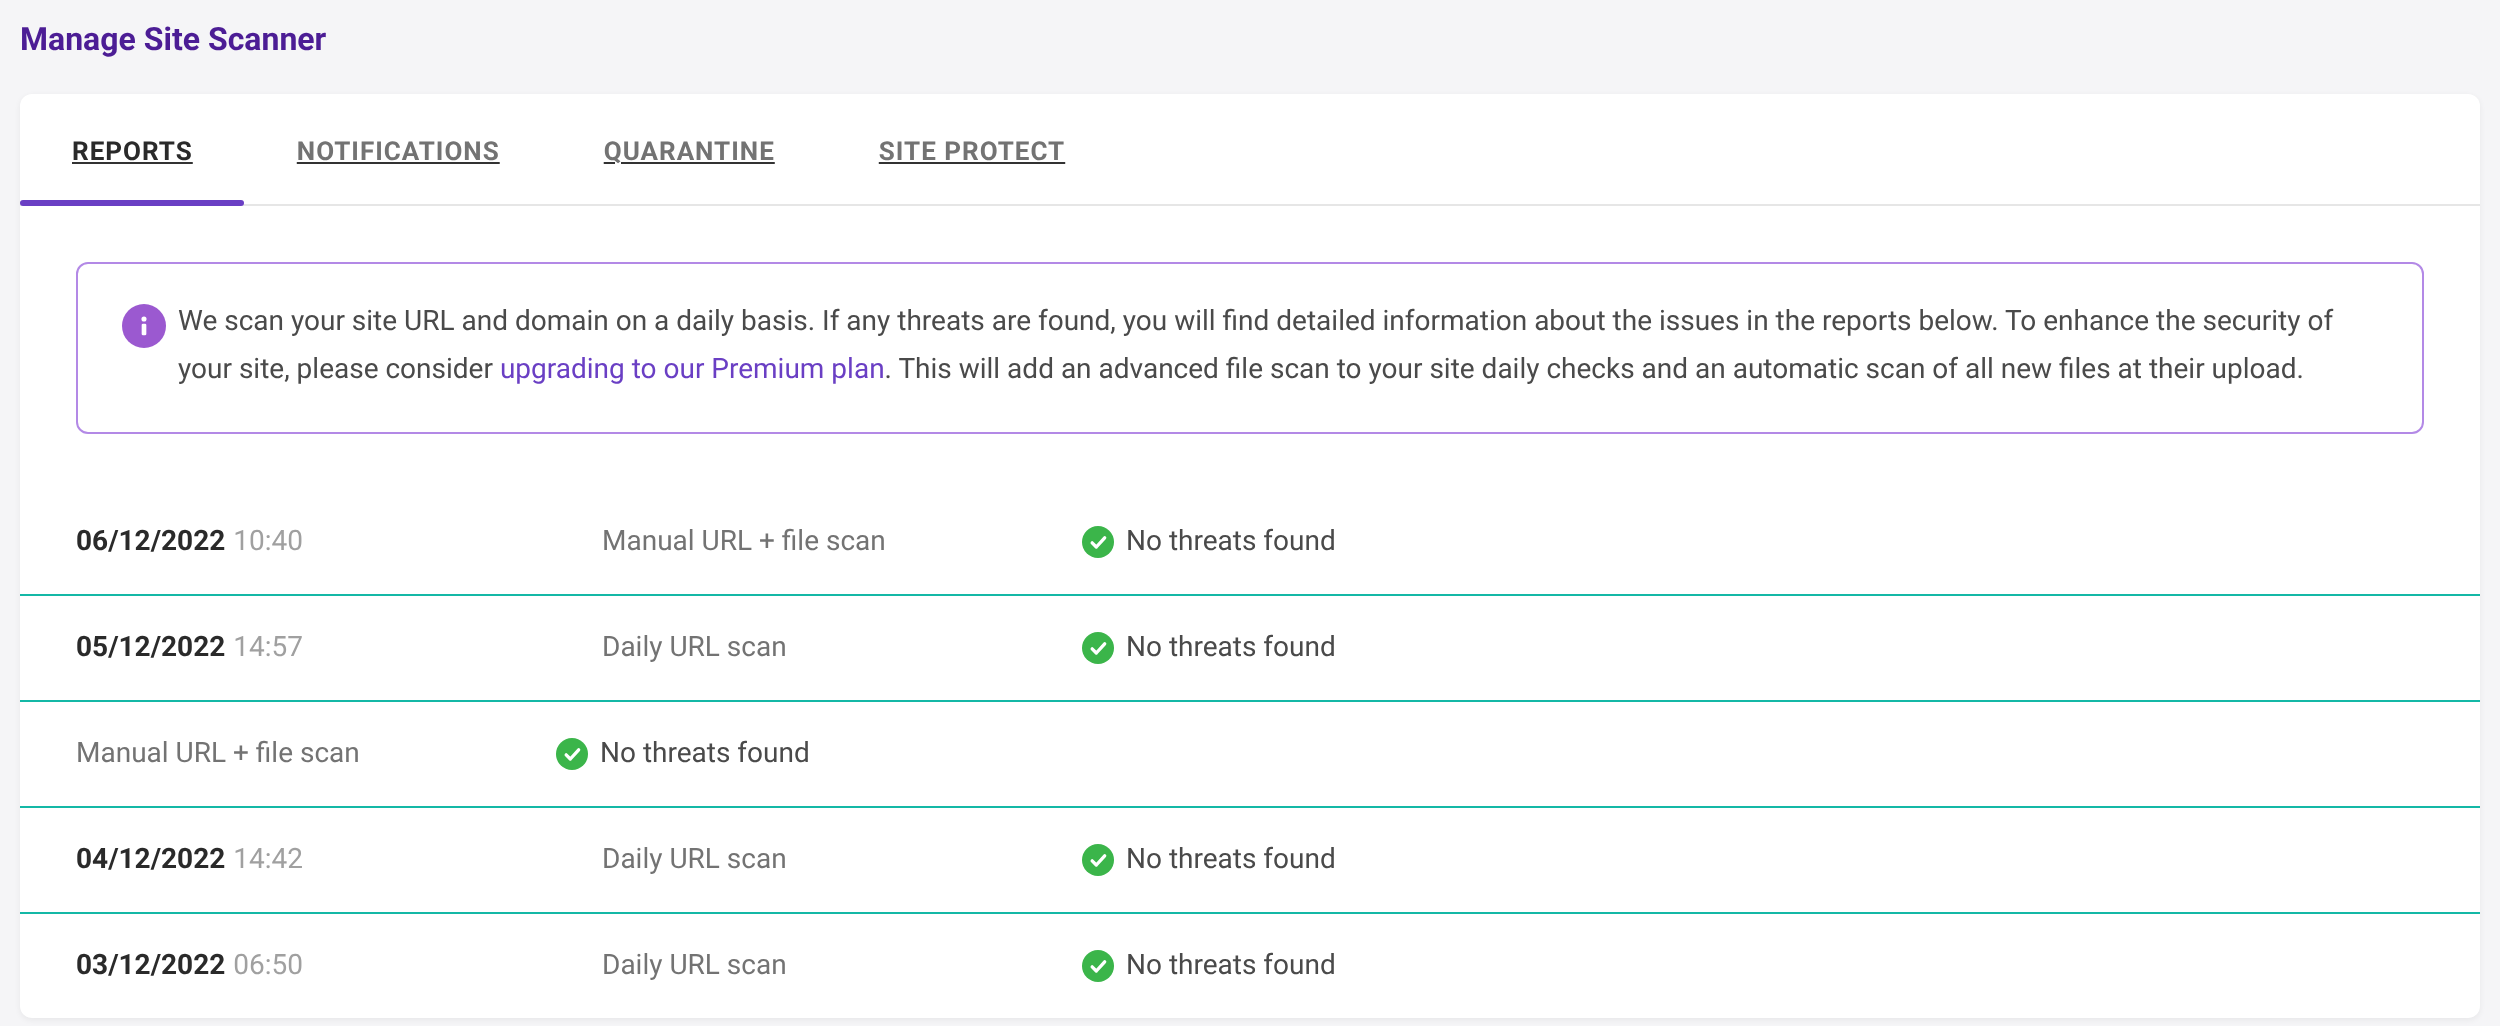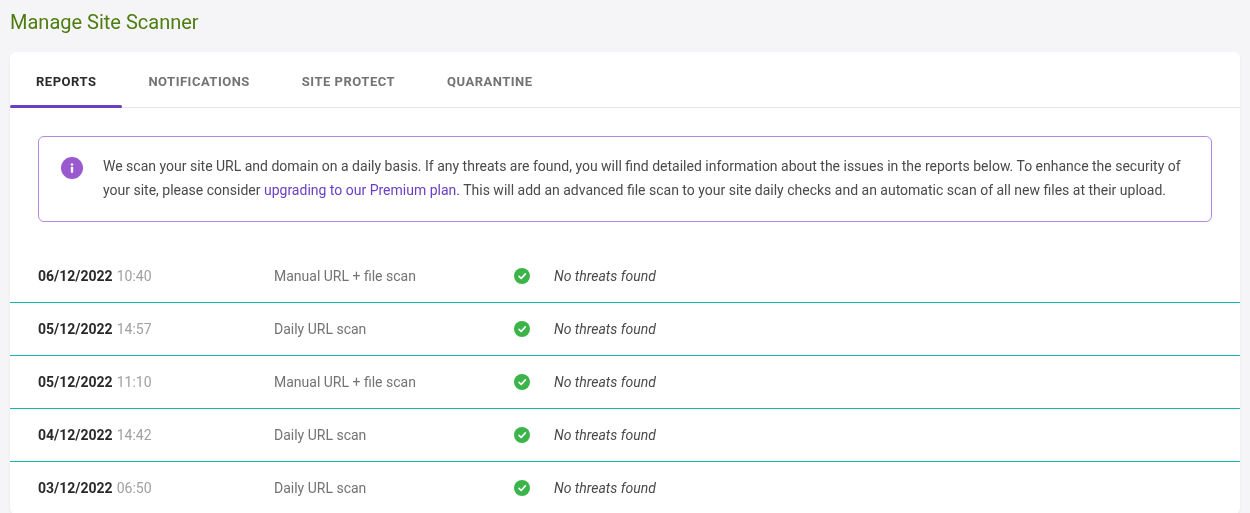--- a/index.html
+++ b/index.html
@@ -3,35 +3,36 @@
   <meta charset="utf-8">
   <style>
     * { box-sizing: border-box; margin: 0; padding: 0; }
     body {
       font-family: -apple-system, BlinkMacSystemFont, 'Segoe UI', Roboto, Arial, sans-serif;
       background: #f5f5f7;
       color: #333;
       padding: 10px;
     }
     .page-title {
-      font-size: 20px;
-      font-weight: 400;
-      color: #4d7c0f;
+      font-size: 16px;
+      font-weight: 700;
+      color: #4c1d95;
       margin-bottom: 18px;
     }
     .card {
       background: #fff;
       border-radius: 6px;
       box-shadow: 0 1px 3px rgba(0,0,0,0.06);
       overflow: hidden;
     }
     .tabbar {
       display: flex;
       border-bottom: 1px solid #e6e6e6;
       padding: 0 0 0 0;
+      text-decoration: underline;
     }
     .tab {
       padding: 22px 26px 18px 26px;
       font-size: 13px;
       font-weight: 700;
       letter-spacing: 0.5px;
       color: #737373;
       cursor: pointer;
       position: relative;
     }
@@ -50,21 +51,21 @@
     }
     .content-area {
       padding: 28px 28px 0 28px;
     }
     .info-banner {
       border: 1.5px solid #b389e6;
       border-radius: 6px;
       padding: 18px 22px;
       display: flex;
       align-items: flex-start;
-      gap: 20px;
+      gap: 6px;
     }
     .info-icon {
       flex-shrink: 0;
       width: 22px;
       height: 22px;
       border-radius: 50%;
       background: #9b59d0;
       display: flex;
       align-items: center;
       justify-content: center;
@@ -81,23 +82,23 @@
       text-decoration: none;
     }
     .row {
       display: flex;
       align-items: center;
       padding: 18px 28px;
       border-top: 1px solid #14b8a6;
       font-size: 14px;
     }
     .row:first-child { border-top: none; }
-    .col-date { width: 236px; }
+    .col-date { width: 263px; }
     .col-type { width: 240px; color: #737373; }
-    .col-status { display: flex; align-items: center; gap: 24px; color: #4a4a4a; font-style: italic; }
+    .col-status { display: flex; align-items: center; gap: 6px; color: #4a4a4a; }
     .date { font-weight: 700; color: #2a2a2a; }
     .time { color: #a0a0a0; margin-left: 4px; }
     .check-icon {
       width: 16px;
       height: 16px;
       border-radius: 50%;
       background: #3bb54a;
       display: inline-flex;
       align-items: center;
       justify-content: center;
@@ -108,22 +109,22 @@
   </style>
 </head>
 <body>
 
 <h1 class="page-title">Manage Site Scanner</h1>
 
 <div class="card">
   <div class="tabbar" id="tabbar">
       <div class="tab active">REPORTS</div>
       <div class="tab">NOTIFICATIONS</div>
+      <div class="tab">QUARANTINE</div>
       <div class="tab">SITE PROTECT</div>
-      <div class="tab">QUARANTINE</div>
     </div>
 
   <div class="content-area">
     <div class="info-banner">
       <span class="info-icon">
         <svg viewBox="0 0 24 24" fill="#fff">
             <circle cx="12" cy="6" r="2.2"></circle>
             <rect x="10" y="10" width="4" height="10" rx="1.2"></rect>
           </svg>
       </span>
@@ -152,21 +153,20 @@
         <div class="col-status">
           <span class="check-icon">
             <svg viewBox="0 0 24 24" fill="none" stroke="#fff" stroke-width="4" stroke-linecap="round" stroke-linejoin="round">
               <polyline points="5 13 10 18 20 7"></polyline>
             </svg>
           </span>
           <span>No threats found</span>
         </div>
       </div>
       <div class="row">
-        <div class="col-date"><span class="date">05/12/2022</span><span class="time">11:10</span></div>
         <div class="col-type">Manual URL + file scan</div>
         <div class="col-status">
           <span class="check-icon">
             <svg viewBox="0 0 24 24" fill="none" stroke="#fff" stroke-width="4" stroke-linecap="round" stroke-linejoin="round">
               <polyline points="5 13 10 18 20 7"></polyline>
             </svg>
           </span>
           <span>No threats found</span>
         </div>
       </div>

